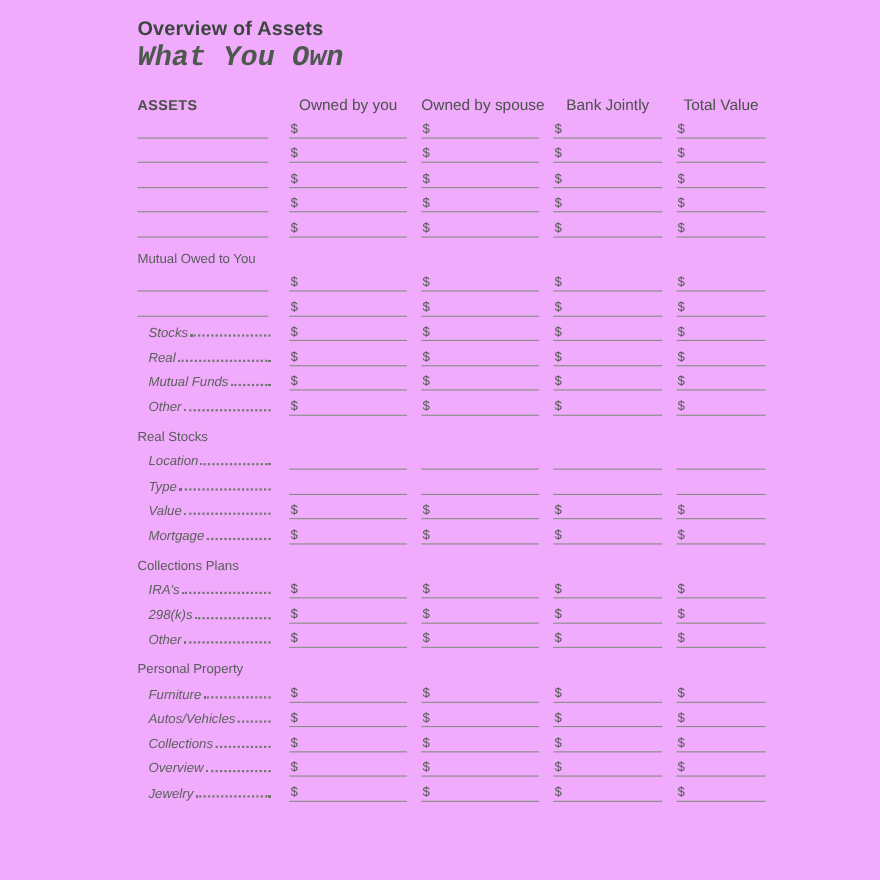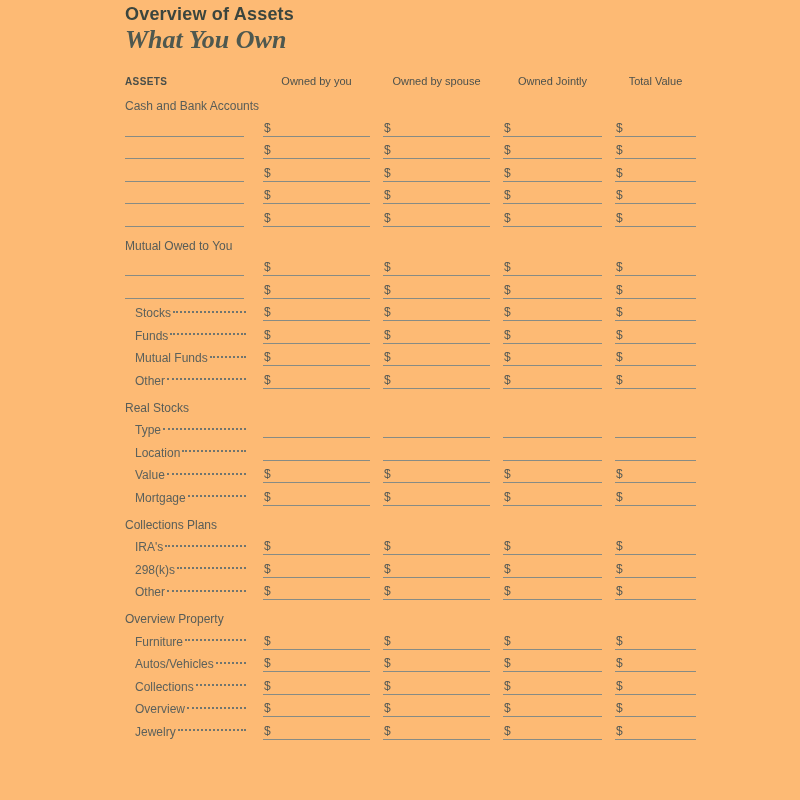--- a/index.html
+++ b/index.html
@@ -4,86 +4,87 @@
 <style>
   html, body {
     margin: 0;
     padding: 0;
     background: #ffffff;
   }
   .page {
     position: relative;
     width: 800px;
     height: 800px;
-    background: #fdba74;
+    background: #f0abfc;
     font-family: "Liberation Sans", sans-serif;
     box-sizing: border-box;
-    padding: 4px 0 0 125px;
+    padding: 16px 0 0 125px;
     overflow: hidden;
   }
   .doc-title {
     font-size: 18px;
     font-weight: bold;
     color: #3b453e;
     letter-spacing: 0.2px;
     margin: 0;
     line-height: 1.15;
   }
   .doc-subtitle {
-    font-family: Liberation Serif, serif;
+    font-family: Liberation Mono, monospace;
     font-style: italic;
     font-size: 26px;
     color: #4e584f;
     margin: 1px 0 0 0;
     line-height: 1.1;
   }
   .grid-row {
     display: grid;
     grid-template-columns: 125px 107px 107px 99px 81px;
     column-gap: 13px;
     width: 571px;
   }
   .header-row {
     margin-top: 21px;
     align-items: baseline;
   }
   .assets-label {
-    font-size: 10px;
+    font-size: 13px;
     font-weight: bold;
     color: #494e49;
     letter-spacing: 0.4px;
   }
   .col-header {
-    font-size: 11px;
+    font-size: 14px;
     color: #4c514c;
     text-align: center;
     white-space: nowrap;
   }
   .section-title {
     font-size: 12px;
     color: #585d58;
     margin-top: 12px;
     height: 15px;
     line-height: 15px;
   }
   .section-gap {
     margin-top: 15px;
   }
   .row {
     height: 22.5px;
     align-items: end;
   }
   .label-cell {
     display: flex;
-    align-items: center;
+    align-items: flex-end;
     font-size: 12px;
     color: #5c615c;
     line-height: 14px;
     padding-bottom: 1px;
     box-sizing: border-box;
+    font-style: italic;
   }
   .row.indent .label-cell { padding-left: 10px; }
   .label-cell.blank {
     border-bottom: 1px solid #878b84;
     margin-right: 6px;
   }
   .label-text { white-space: nowrap; }
   .leader {
     flex: 1;
     min-width: 6px;
@@ -106,26 +107,25 @@
 <div class="page">
 
   <h1 class="doc-title">Overview of Assets</h1>
 
   <h2 class="doc-subtitle">What You Own</h2>
 
   <div class="grid-row header-row">
     <div class="assets-label">ASSETS</div>
     <div class="col-header">Owned by you</div>
     <div class="col-header">Owned by spouse</div>
-    <div class="col-header">Owned Jointly</div>
+    <div class="col-header">Bank Jointly</div>
     <div class="col-header">Total Value</div>
   </div>
 
   <div>
-      <div class="section-title">Cash and Bank Accounts</div>
       <div class="grid-row row">
         <div class="label-cell blank"></div>
         <div class="cell"><span class="dollar">$</span></div>
         <div class="cell"><span class="dollar">$</span></div>
         <div class="cell"><span class="dollar">$</span></div>
         <div class="cell"><span class="dollar">$</span></div>
       </div>
       <div class="grid-row row">
         <div class="label-cell blank"></div>
         <div class="cell"><span class="dollar">$</span></div>
@@ -174,21 +174,21 @@
           <span class="label-text">Stocks</span>
           <span class="leader"></span>
         </div>
         <div class="cell"><span class="dollar">$</span></div>
         <div class="cell"><span class="dollar">$</span></div>
         <div class="cell"><span class="dollar">$</span></div>
         <div class="cell"><span class="dollar">$</span></div>
       </div>
       <div class="grid-row row indent">
         <div class="label-cell">
-          <span class="label-text">Funds</span>
+          <span class="label-text">Real</span>
           <span class="leader"></span>
         </div>
         <div class="cell"><span class="dollar">$</span></div>
         <div class="cell"><span class="dollar">$</span></div>
         <div class="cell"><span class="dollar">$</span></div>
         <div class="cell"><span class="dollar">$</span></div>
       </div>
       <div class="grid-row row indent">
         <div class="label-cell">
           <span class="label-text">Mutual Funds</span>
@@ -205,40 +205,40 @@
           <span class="leader"></span>
         </div>
         <div class="cell"><span class="dollar">$</span></div>
         <div class="cell"><span class="dollar">$</span></div>
         <div class="cell"><span class="dollar">$</span></div>
         <div class="cell"><span class="dollar">$</span></div>
       </div>
       <div class="section-title">Real Stocks</div>
       <div class="grid-row row indent">
         <div class="label-cell">
+          <span class="label-text">Location</span>
+          <span class="leader"></span>
+        </div>
+        <div class="cell"></div>
+        <div class="cell"></div>
+        <div class="cell"></div>
+        <div class="cell"></div>
+      </div>
+      <div class="grid-row row indent">
+        <div class="label-cell">
           <span class="label-text">Type</span>
           <span class="leader"></span>
         </div>
         <div class="cell"></div>
         <div class="cell"></div>
         <div class="cell"></div>
         <div class="cell"></div>
       </div>
       <div class="grid-row row indent">
         <div class="label-cell">
-          <span class="label-text">Location</span>
-          <span class="leader"></span>
-        </div>
-        <div class="cell"></div>
-        <div class="cell"></div>
-        <div class="cell"></div>
-        <div class="cell"></div>
-      </div>
-      <div class="grid-row row indent">
-        <div class="label-cell">
           <span class="label-text">Value</span>
           <span class="leader"></span>
         </div>
         <div class="cell"><span class="dollar">$</span></div>
         <div class="cell"><span class="dollar">$</span></div>
         <div class="cell"><span class="dollar">$</span></div>
         <div class="cell"><span class="dollar">$</span></div>
       </div>
       <div class="grid-row row indent">
         <div class="label-cell">
@@ -274,21 +274,21 @@
       <div class="grid-row row indent">
         <div class="label-cell">
           <span class="label-text">Other</span>
           <span class="leader"></span>
         </div>
         <div class="cell"><span class="dollar">$</span></div>
         <div class="cell"><span class="dollar">$</span></div>
         <div class="cell"><span class="dollar">$</span></div>
         <div class="cell"><span class="dollar">$</span></div>
       </div>
-      <div class="section-title">Overview Property</div>
+      <div class="section-title">Personal Property</div>
       <div class="grid-row row indent">
         <div class="label-cell">
           <span class="label-text">Furniture</span>
           <span class="leader"></span>
         </div>
         <div class="cell"><span class="dollar">$</span></div>
         <div class="cell"><span class="dollar">$</span></div>
         <div class="cell"><span class="dollar">$</span></div>
         <div class="cell"><span class="dollar">$</span></div>
       </div>

